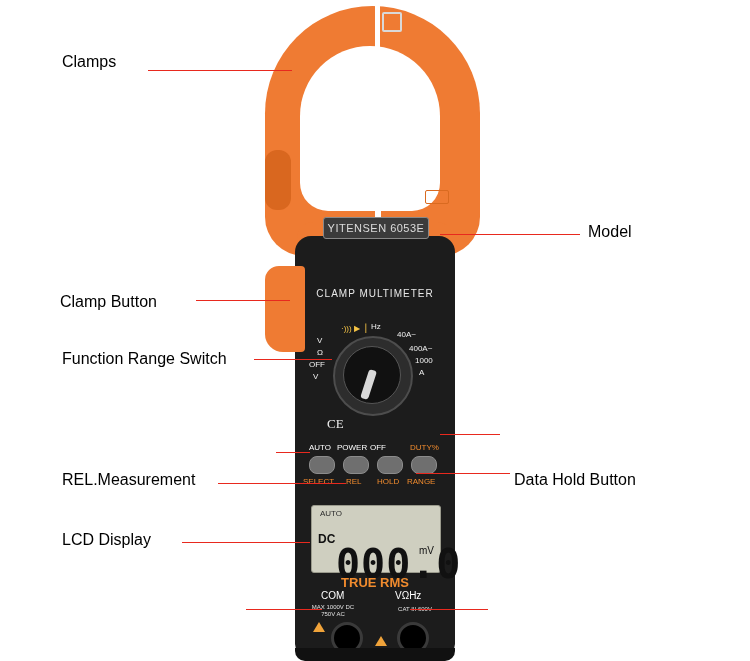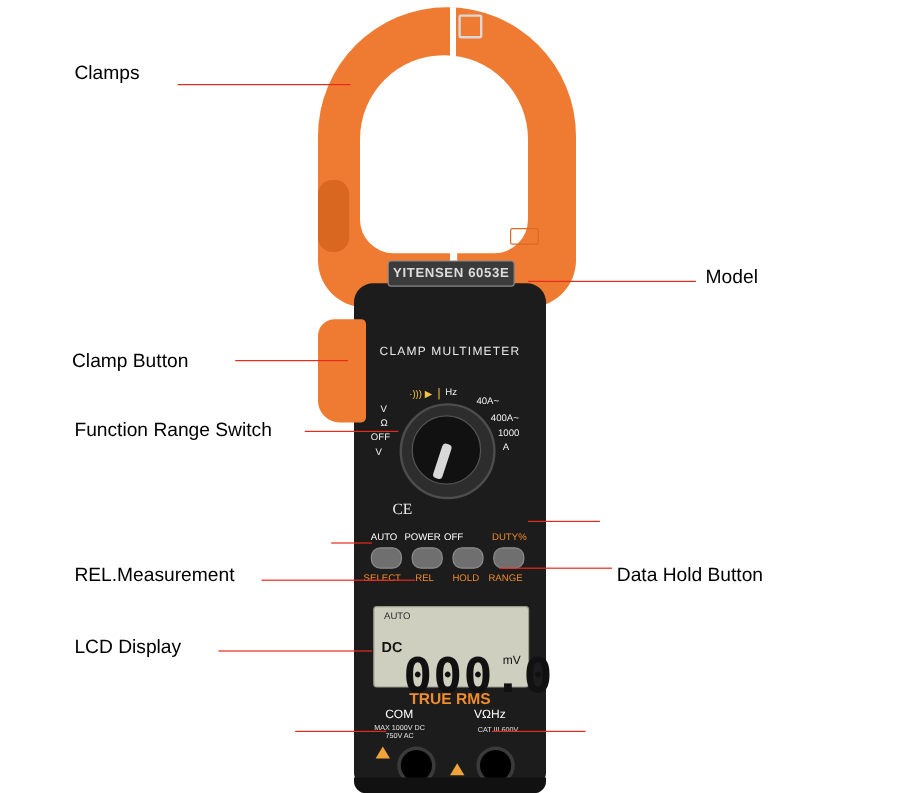--- a/index.html
+++ b/index.html
@@ -128,21 +128,20 @@
     background: #3b3b3b;
     border: 1px solid #888;
     border-radius: 3px;
     color: #dcdcdc;
     font-size: 11px;
     letter-spacing: 0.5px;
     display: flex;
     align-items: center;
     justify-content: center;
     font-family: "Liberation Sans", sans-serif;
-    font-weight: bold;
   }
   #clamp-trigger {
     position: absolute;
     left: 10px;
     top: 266px;
     width: 40px;
     height: 86px;
     background: #ef7b33;
     border-radius: 14px 4px 4px 18px;
   }

